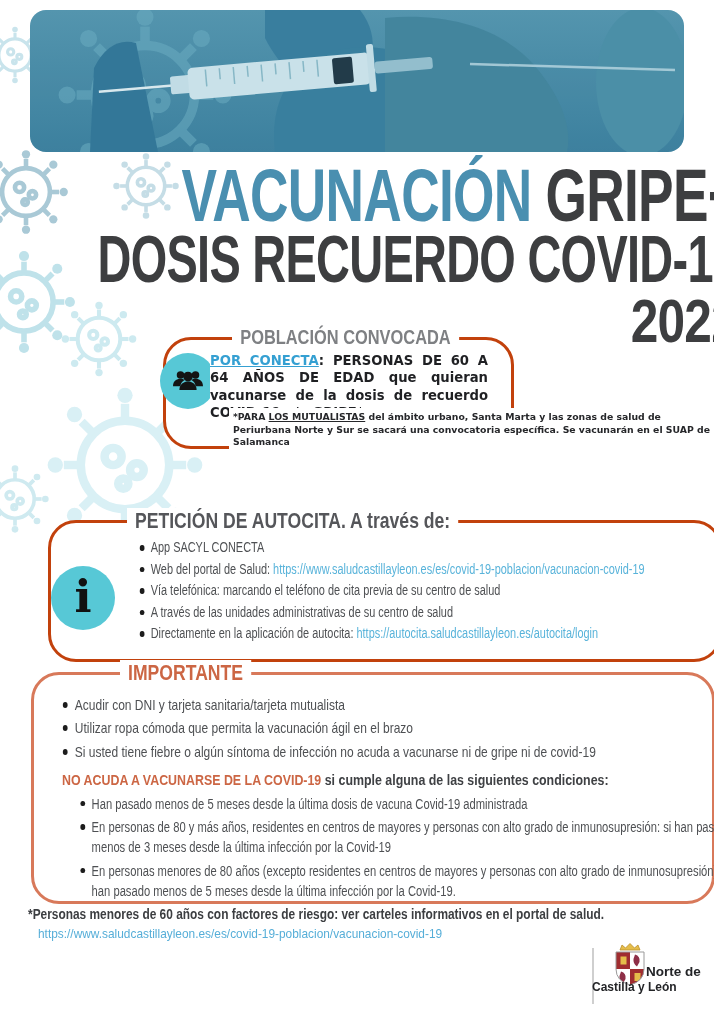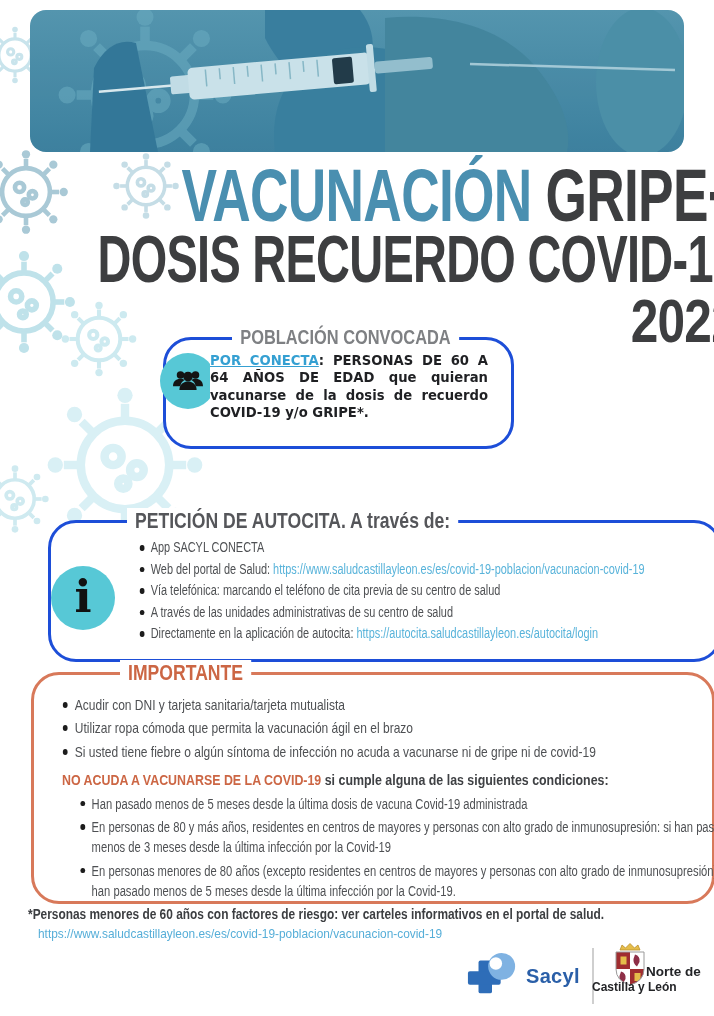--- a/index.html
+++ b/index.html
@@ -16,21 +16,21 @@
   
   .title-line{position:absolute;right:24px;white-space:nowrap;font-weight:700;line-height:.92;
               transform-origin:100% 0;z-index:3;letter-spacing:-1px;}
   #t1{top:162px;font-size:74px;transform:scaleX(.72);}
   #t2{top:228px;font-size:67px;transform:scaleX(.70);}
   #t3{top:292px;font-size:62px;transform:scaleX(.80);}
   .tt-blue{color:#4a8fb0;}
   .tt-dark{color:#3d3e40;}
 
   
-  .sec{position:absolute;background:#fff;border:3px solid #1d4ed8;border-radius:28px;}
+  .sec{position:absolute;background:#fff;border:3px solid #c2410c;border-radius:28px;}
   .sec-orange{border-color:#d8795a;}
   .sec-label{position:absolute;top:-15px;background:#fff;padding:0 10px;font-weight:700;
              color:#7e8083;white-space:nowrap;transform-origin:0 50%;line-height:1.2;}
   .badge{position:absolute;background:#57c8d6;border-radius:50%;display:flex;
          align-items:center;justify-content:center;z-index:4;}
 
   
   #poblacion{left:163px;top:337px;width:345px;height:106px;z-index:5;}
   #poblacion .sec-label{left:66px;font-size:20px;transform:scaleX(.82);}
   #pob-badge{left:-6px;top:13px;width:56px;height:56px;}
@@ -206,20 +206,21 @@
           <circle cx="14" cy="16" r="5"></circle>
           <path d="M4,31 c0,-7 5,-10 10,-10 c2,0 4,.6 5.5,1.7 c-3.6,2 -5.5,5 -5.5,8.3 z"></path>
           <circle cx="34" cy="16" r="5"></circle>
           <path d="M44,31 c0,-7 -5,-10 -10,-10 c-2,0 -4,.6 -5.5,1.7 c3.6,2 5.5,5 5.5,8.3 z"></path>
           <circle cx="24" cy="18" r="6.5"></circle>
           <path d="M12.5,36 c0,-8 6,-11.5 11.5,-11.5 s11.5,3.5 11.5,11.5 z"></path>
         </g>
       </svg>
     </div>
     <div id="pob-lead"><a class="autocita-link" href="#">POR CONECTA</a><span>: PERSONAS DE 60 A 64 AÑOS DE EDAD que quieran vacunarse de la dosis de recuerdo COVID-19 y/o GRIPE*.</span></div>
+    <div id="pob-note"><span>*PARA </span><span class="u">LOS MUTUALISTAS</span><span> del ámbito urbano, Santa Marta y las zonas de salud de Periurbana Norte y Sur se sacará una convocatoria específica. Se vacunarán en el SUAP de Salamanca</span></div>
   </div>
 
 
   <div id="peticion" class="sec">
     <div class="sec-label">PETICIÓN DE AUTOCITA. A través de:</div>
     <div id="info-badge" class="badge">
         <div id="info-glyph">i</div>
       </div>
     <ul id="pet-list">
       <li><span>App SACYL CONECTA</span></li>
@@ -243,29 +244,20 @@
         <li>Han pasado menos de 5 meses desde la última dosis de vacuna Covid-19 administrada</li>
         <li>En personas de 80 y más años, residentes en centros de mayores y personas con alto grado de inmunosupresión: si han pasado menos de 3 meses desde la última infección por la Covid-19</li>
         <li>En personas menores de 80 años (excepto residentes en centros de mayores y personas con alto grado de inmunosupresión): si han pasado menos de 5 meses desde la última infección por la Covid-19.</li>
       </ul>
     </div>
   </div>
 
   <div id="foot-note" class="abs">*Personas menores de 60 años con factores de riesgo: ver carteles informativos en el portal de salud.</div>
   <a id="foot-link" class="abs" href="#" style="text-decoration:none;">https://www.saludcastillayleon.es/es/covid-19-poblacion/vacunacion-covid-19</a>
 
-  <div id="sacyl" class="abs">
-    <svg width="52" height="52" viewBox="0 0 54 54">
-      <rect x="13" y="11" width="14" height="34" rx="2" fill="#2e6db8"></rect>
-      <rect x="2" y="22" width="34" height="14" rx="2" fill="#2e6db8"></rect>
-      <circle cx="37" cy="17" r="14" fill="#7fb2e2"></circle>
-      <circle cx="31" cy="14" r="6.5" fill="#ffffff"></circle>
-    </svg>
-    <span id="sacyl-text">Sacyl</span>
-  </div>
 
   <div id="logo-divider" class="abs"></div>
 
   <div id="junta" class="abs">
     <svg id="junta-shield" width="34" height="46" viewBox="0 0 34 46">
       <defs>
           <clipPath id="shclip">
             <path d="M3,10 h28 v17 q0,12 -14,16 q-14,-4 -14,-16 z"></path>
           </clipPath>
         </defs>

